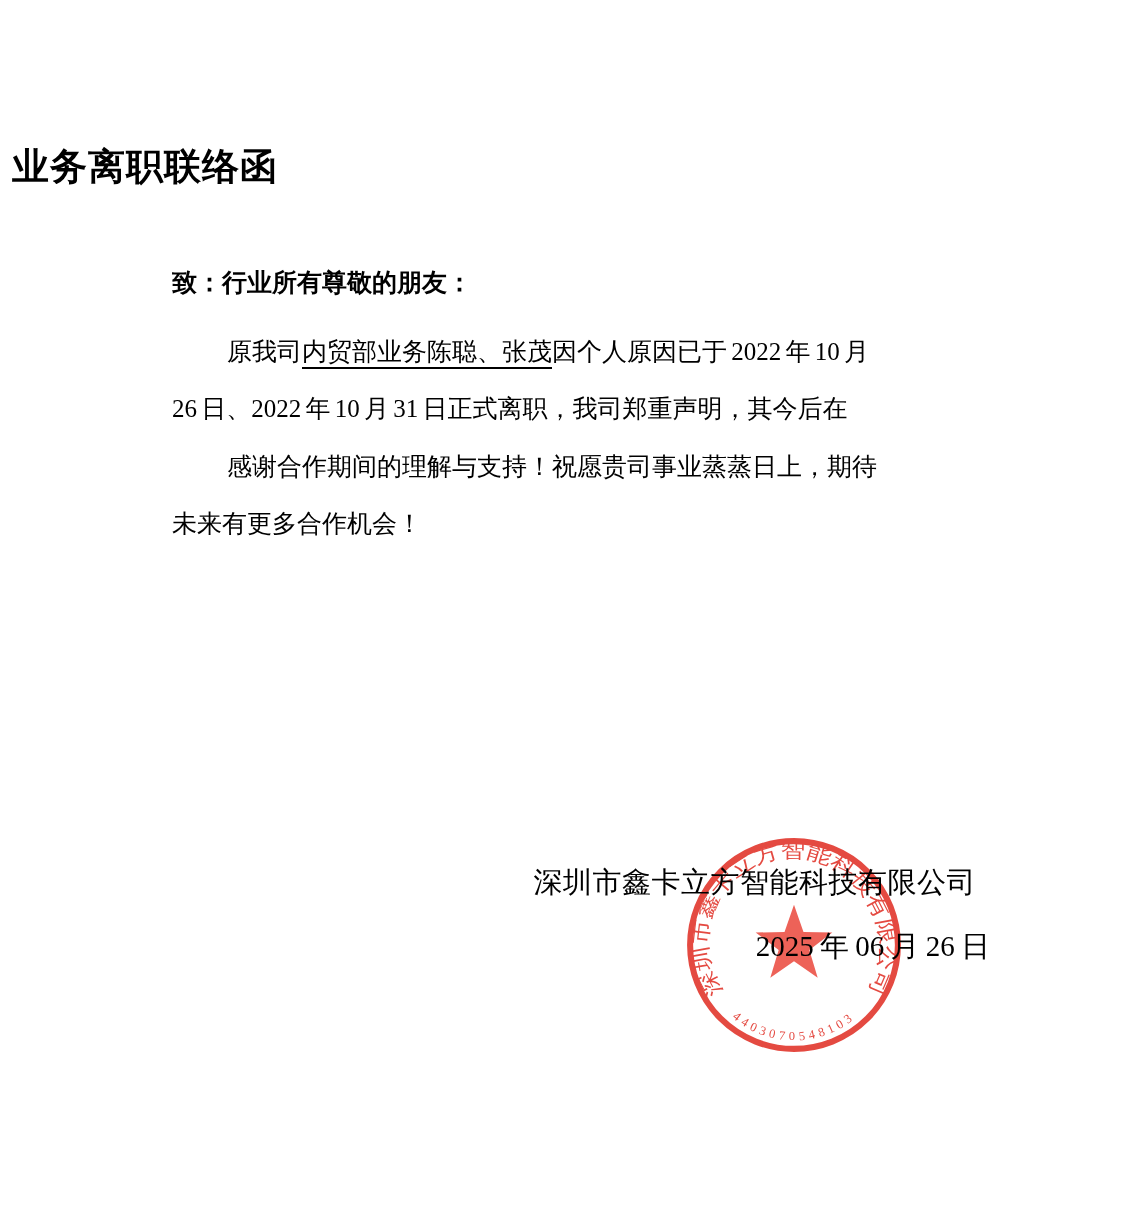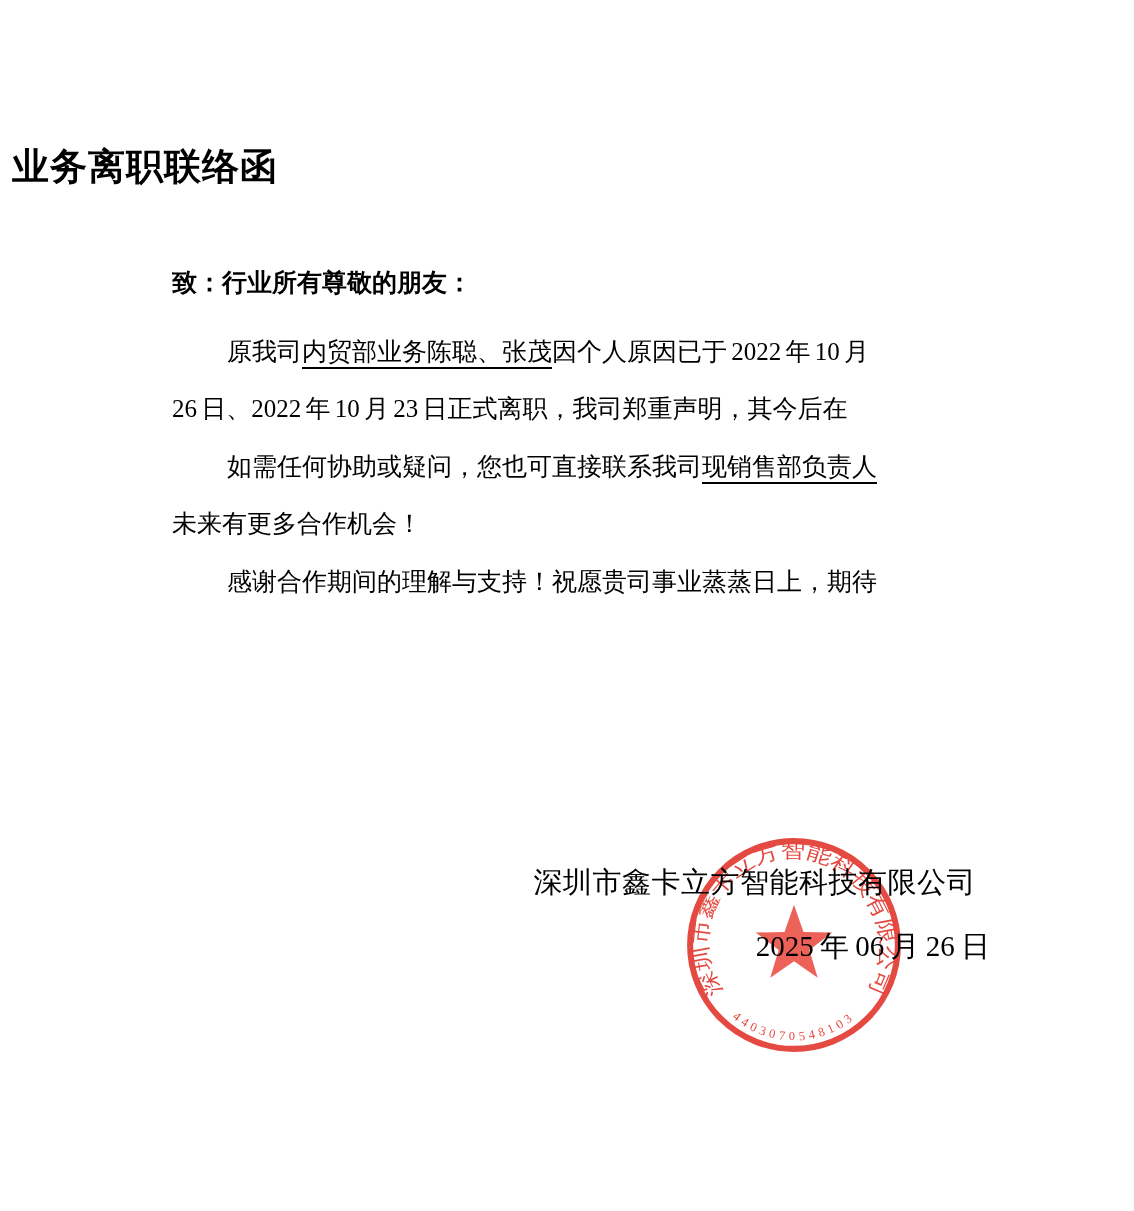--- a/index.html
+++ b/index.html
@@ -59,26 +59,25 @@
 <body>
 
 <div class="page">
 
   <div class="doc-title">业务离职联络函</div>
 
   <div class="body-text">
     <div class="line greeting">致：行业所有尊敬的朋友：</div>
 
     <div class="line indent p-gap"><span>原我司</span><span class="u">内贸部业务陈聪、张茂</span><span>因个人原因已于 2022 年 10 月</span></div>
-    <div class="line">26 日、2022 年 10 月 23 日正式离职，我司郑重声明，其今后在</div>
+    <div class="line">26 日、2022 年 10 月 31 日正式离职，我司郑重声明，其今后在</div>
 
-    <div class="line indent"><span>如需任何协助或疑问，您也可直接联系我司</span><span class="u">现销售部负责人</span></div>
 
+    <div class="line indent">感谢合作期间的理解与支持！祝愿贵司事业蒸蒸日上，期待</div>
     <div class="line">未来有更多合作机会！</div>
-    <div class="line indent">感谢合作期间的理解与支持！祝愿贵司事业蒸蒸日上，期待</div>
   </div>
 
   <div class="sig-company">深圳市鑫卡立方智能科技有限公司</div>
   <div class="sig-date">2025 年 06 月 26 日</div>
 
   <svg class="seal" viewBox="0 0 230 230" aria-hidden="true">
     <circle cx="115" cy="115" r="103" fill="none" stroke="#e23a31" stroke-width="6"></circle>
     <polygon points="115,75 124.4,102.1 153,102.6 130.2,119.9 138.5,147.4 115,131 91.5,147.4 99.8,119.9 77,102.6 105.6,102.1" fill="#ec544a"></polygon>
     <defs>
       <path id="arcCompany" d="M 44.6 160.7 A 84 84 0 1 1 185.4 69.3 A 84 84 0 1 1 44.6 160.7" fill="none"></path>

